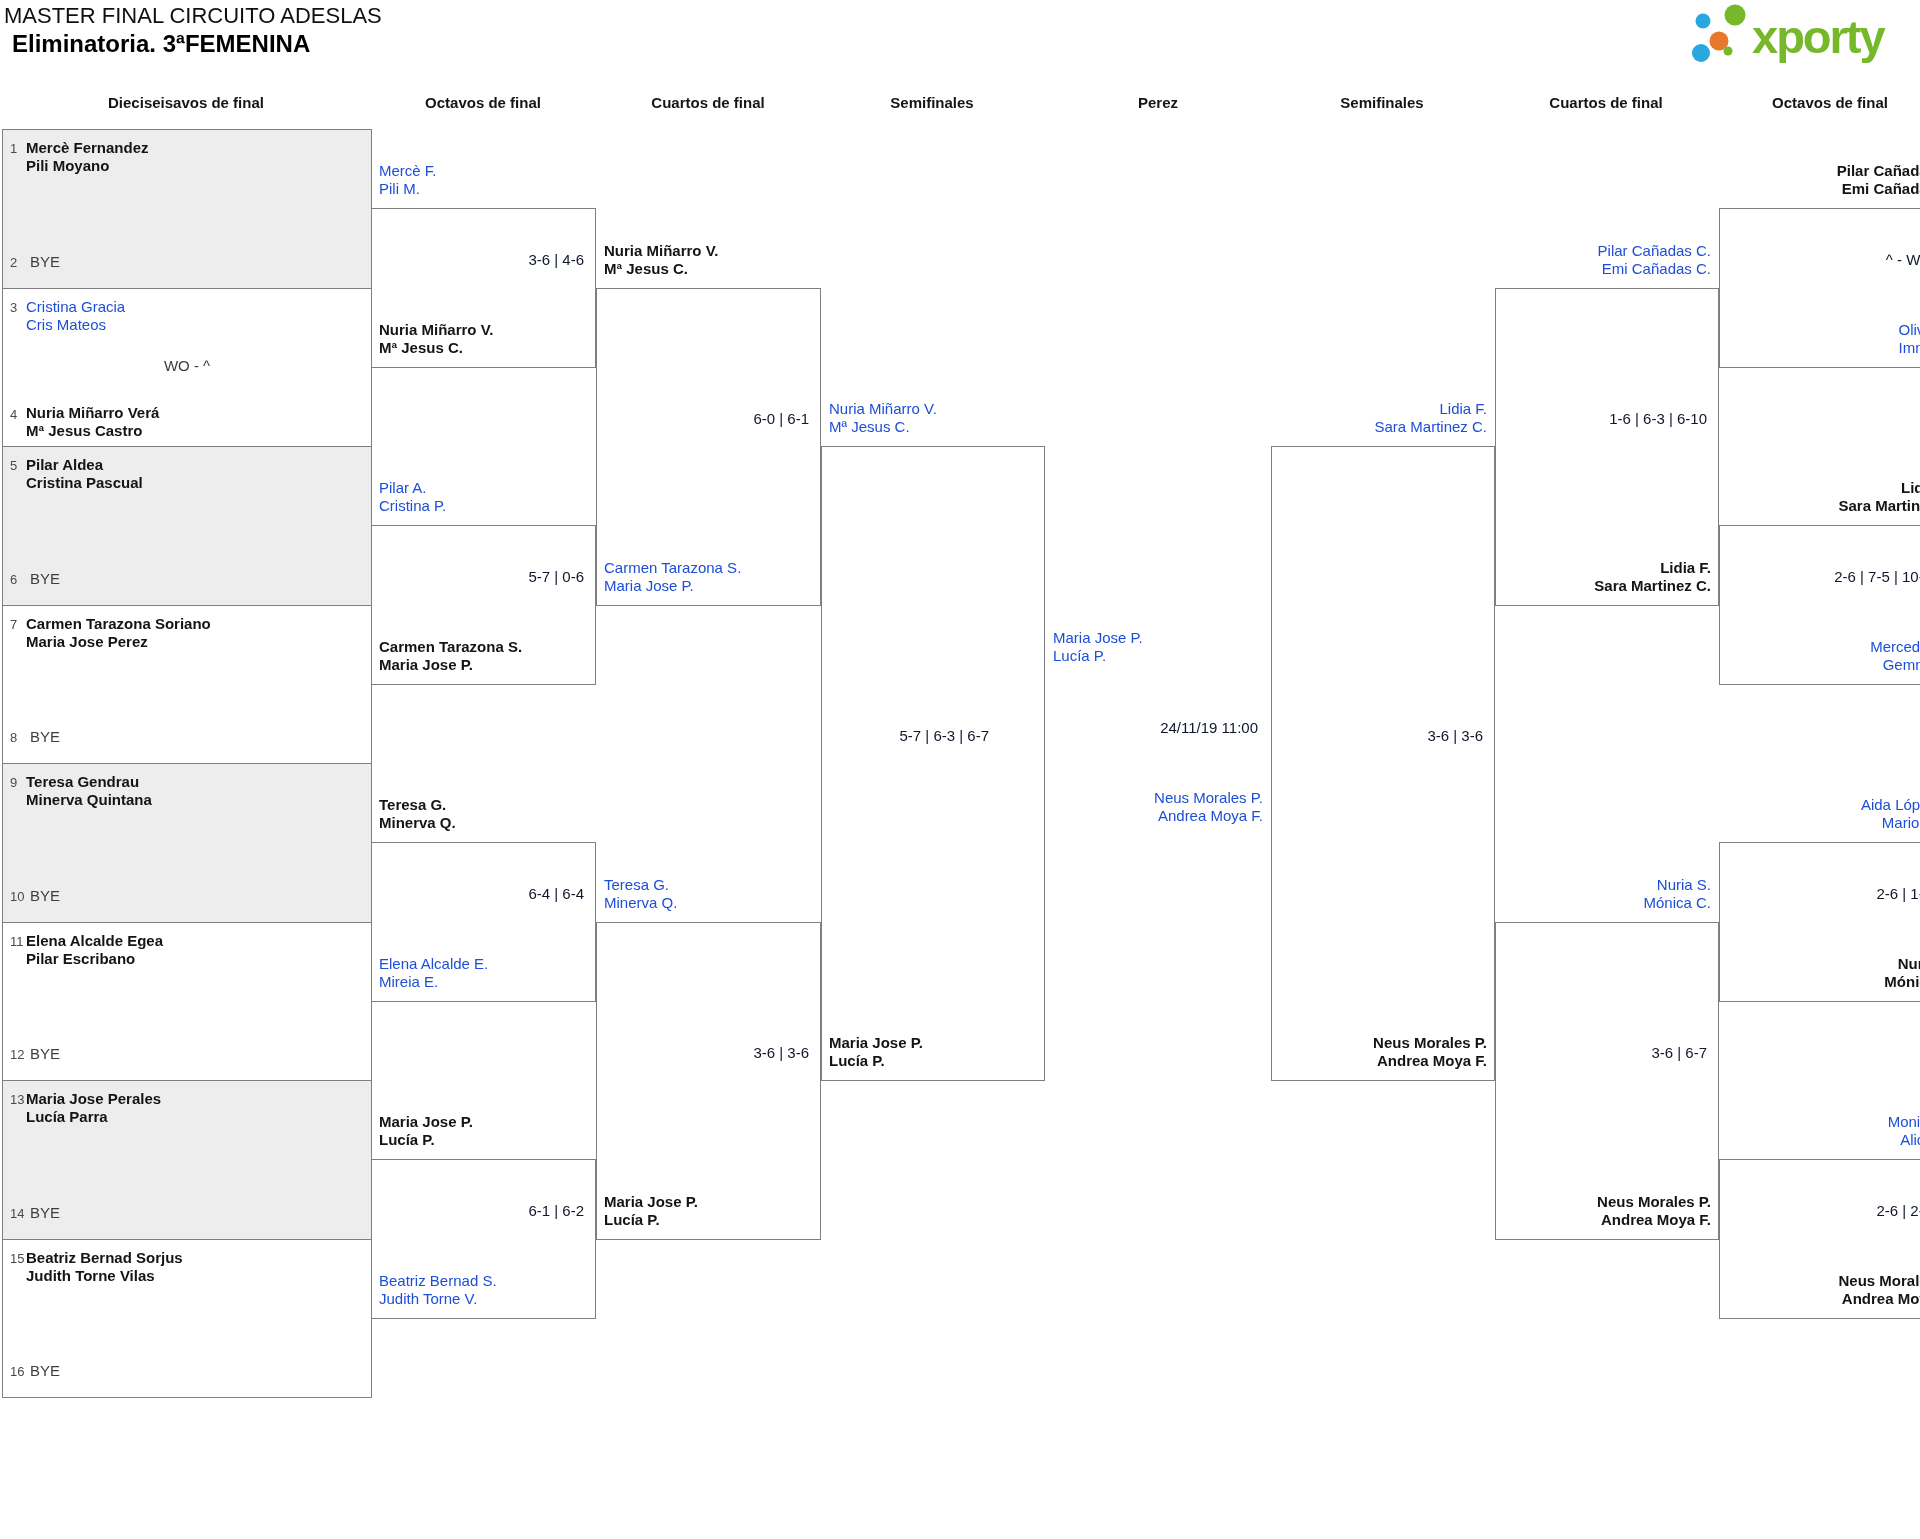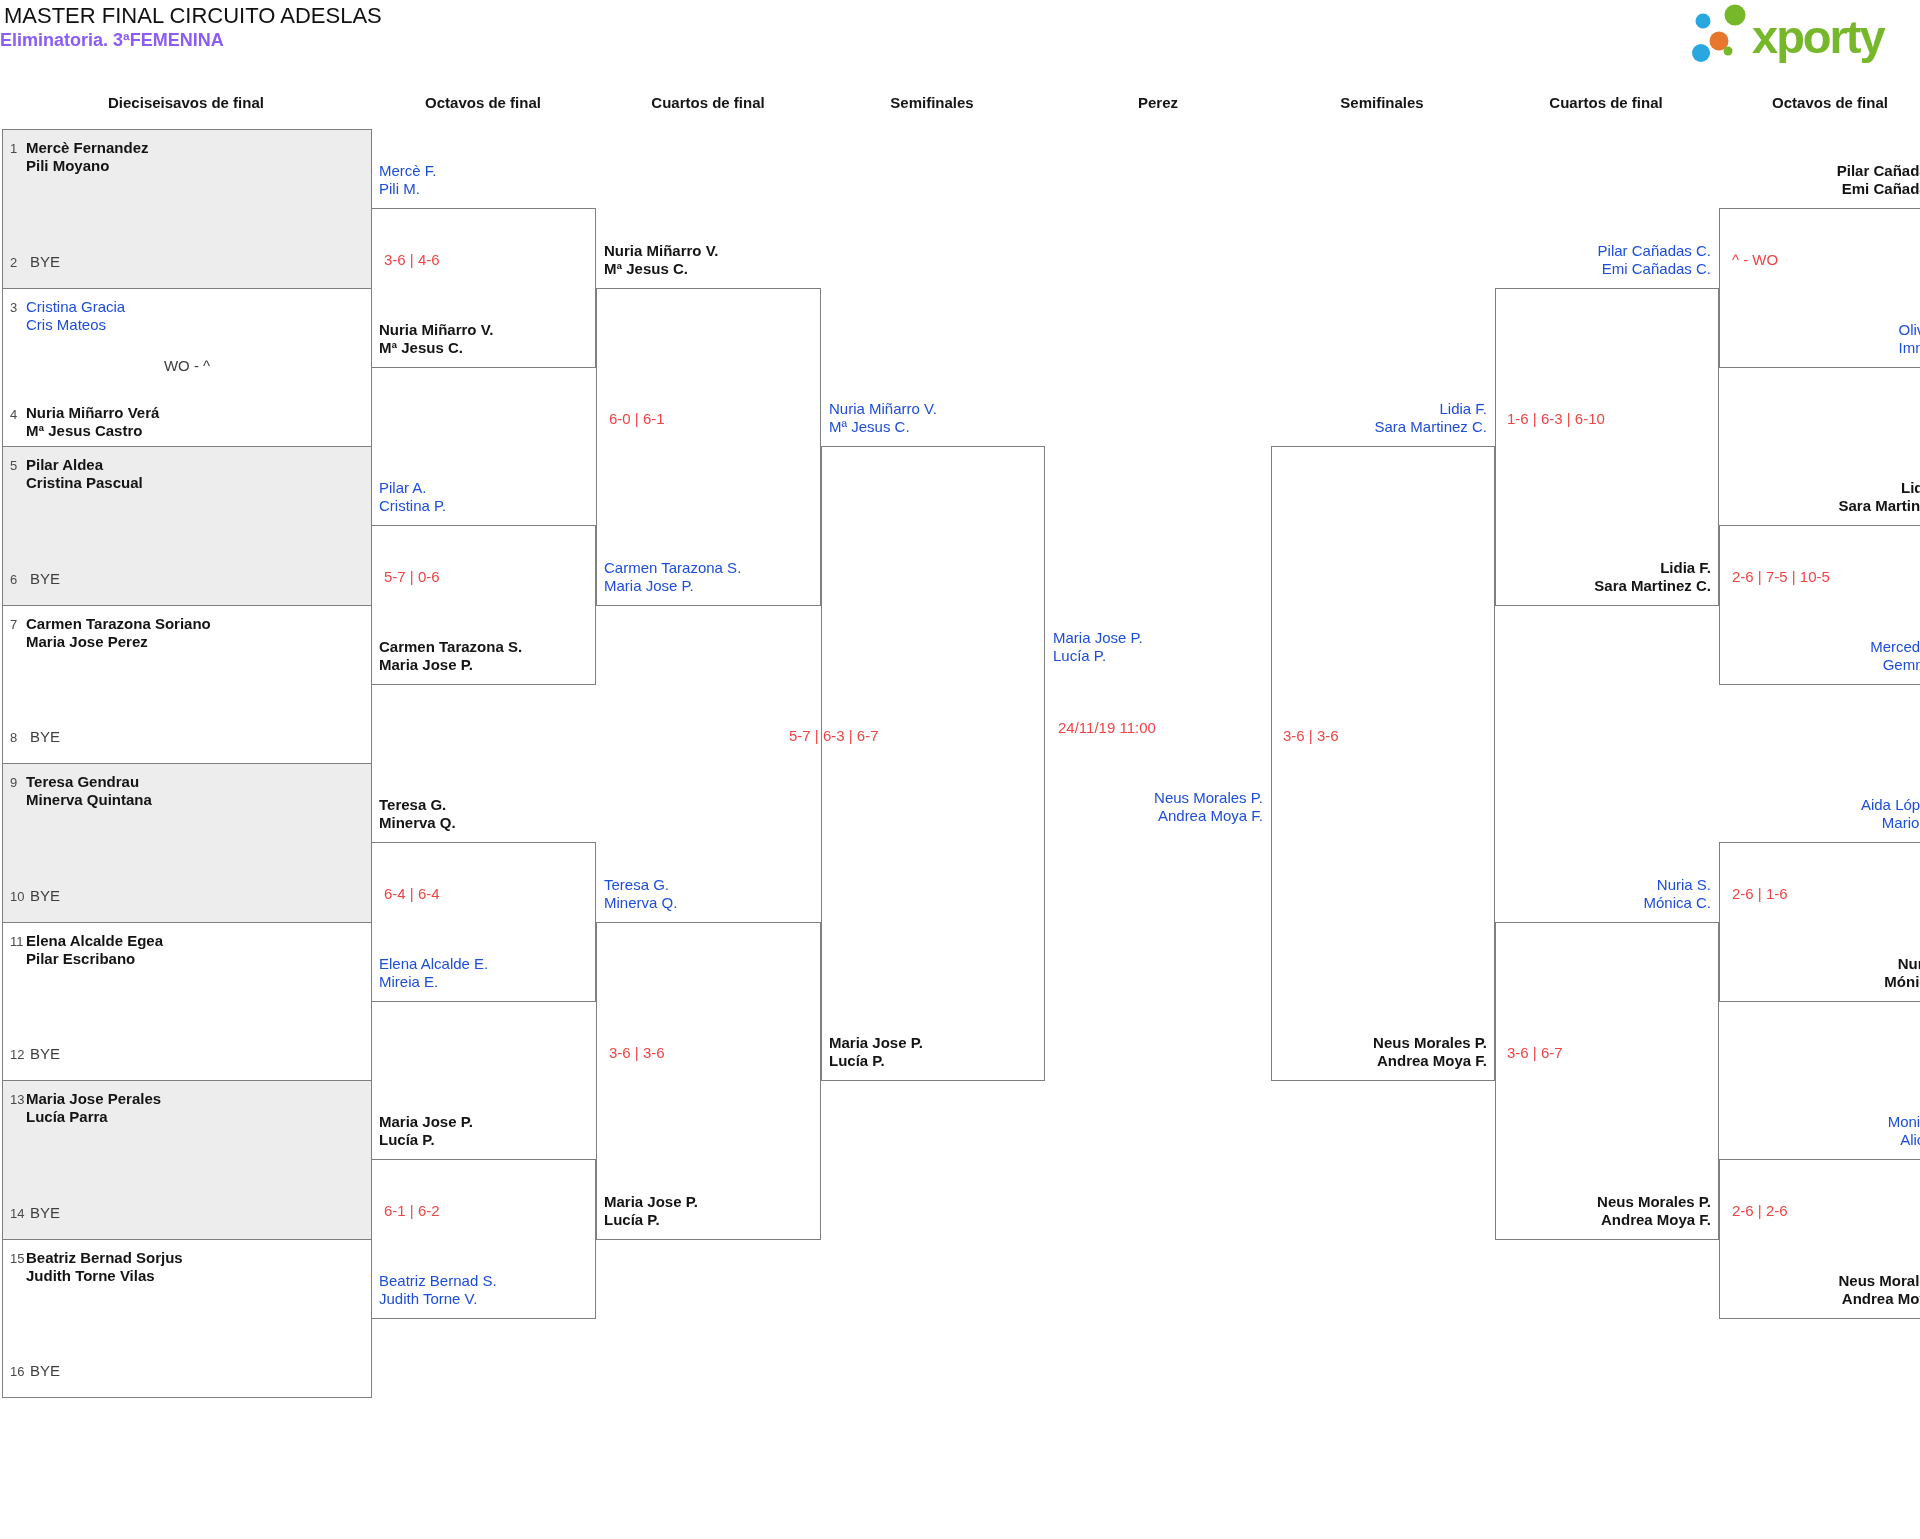--- a/index.html
+++ b/index.html
@@ -1,29 +1,29 @@
 <!DOCTYPE html>
 <html><head>
 <meta charset="utf-8">
 <style>
   html,body{margin:0;padding:0;background:#fff}
   .page{position:relative;width:1920px;height:1539px;background:#fff;overflow:hidden;
         font-family:"Liberation Sans",sans-serif;color:#222}
   .title{position:absolute;left:4px;top:3px;font-size:22px;font-weight:400;color:#101010;white-space:nowrap}
-  .subtitle{position:absolute;left:0;top:30px;font-size:18px;font-weight:700;color:#8b5cf6;white-space:nowrap}
+  .subtitle{position:absolute;left:12px;top:30px;font-size:24px;font-weight:700;color:#000000;white-space:nowrap}
   .rh{position:absolute;top:94px;width:224px;text-align:center;font-size:15px;font-weight:600;color:#151515;white-space:nowrap}
   .seedbox{position:absolute;left:2px;width:370px;border:1px solid #7f7f7f;box-sizing:border-box;background:#fff}
   .seedbox.g{background:#ededed}
   .rect{position:absolute;border:1px solid #7f7f7f;box-sizing:border-box}
   .nm{position:absolute;font-size:15px;line-height:18px;color:#1d4ed8;white-space:nowrap}
   .nm .ln{display:block}
   .nm.b{font-weight:700;color:#141414}
   .nm.r{text-align:right}
   .num{position:absolute;left:7px;font-size:13px;color:#4a4a4a}
-  .score{position:absolute;width:200px;text-align:left;font-size:15px;color:#ef4444;white-space:nowrap}
+  .score{position:absolute;width:200px;text-align:right;font-size:15px;color:#0f172a;white-space:nowrap}
   .scorein{position:absolute;left:0;width:100%;text-align:center;font-size:15px;color:#3e3e3e}
   .bye{position:absolute;left:27px;font-size:15px;color:#3e3e3e}
 </style>
 </head>
 <body>
 
 <div class="page">
 
   <div class="title">MASTER FINAL CIRCUITO ADESLAS</div>
   <div class="subtitle">Eliminatoria. 3ªFEMENINA</div>

